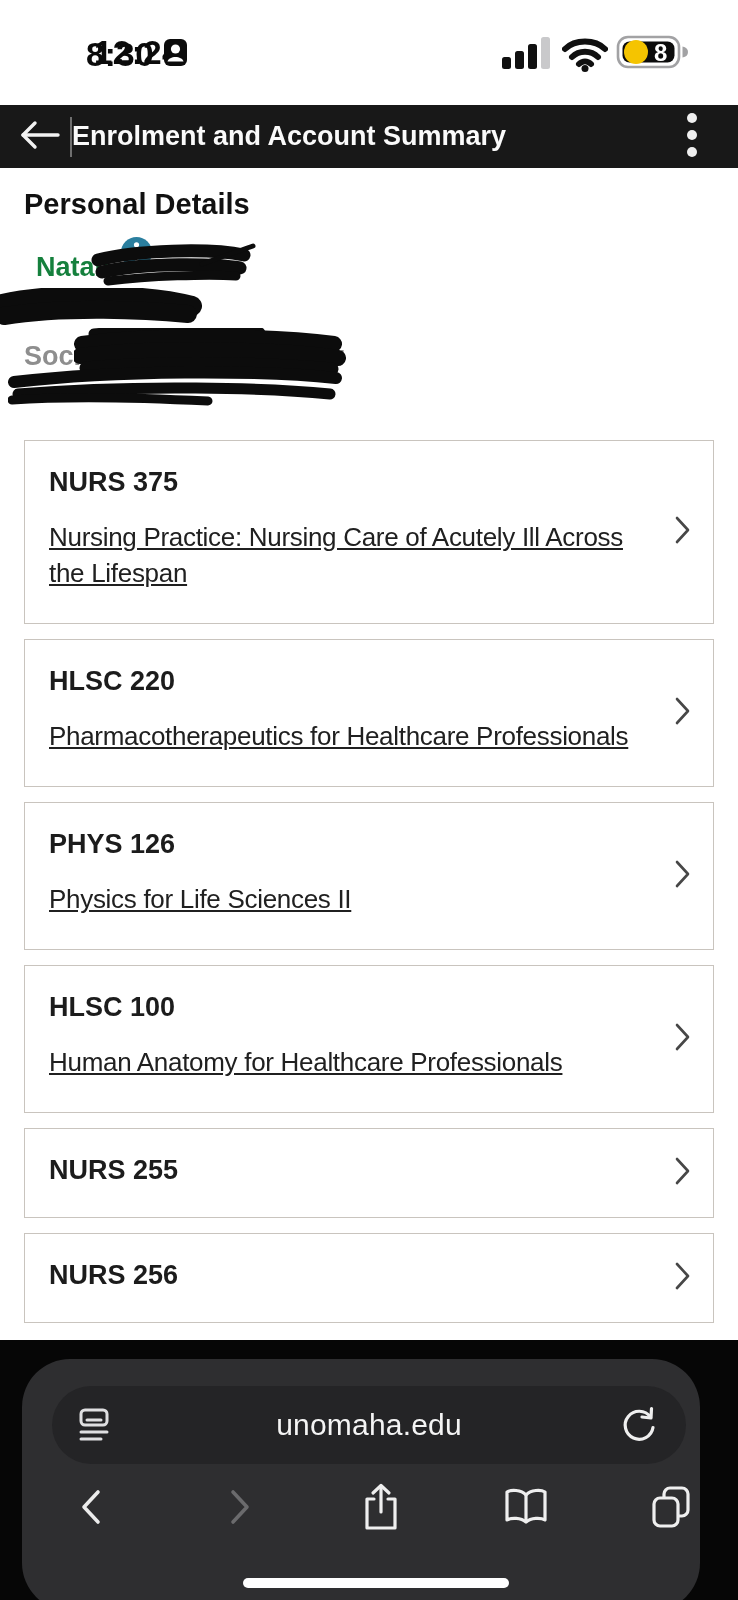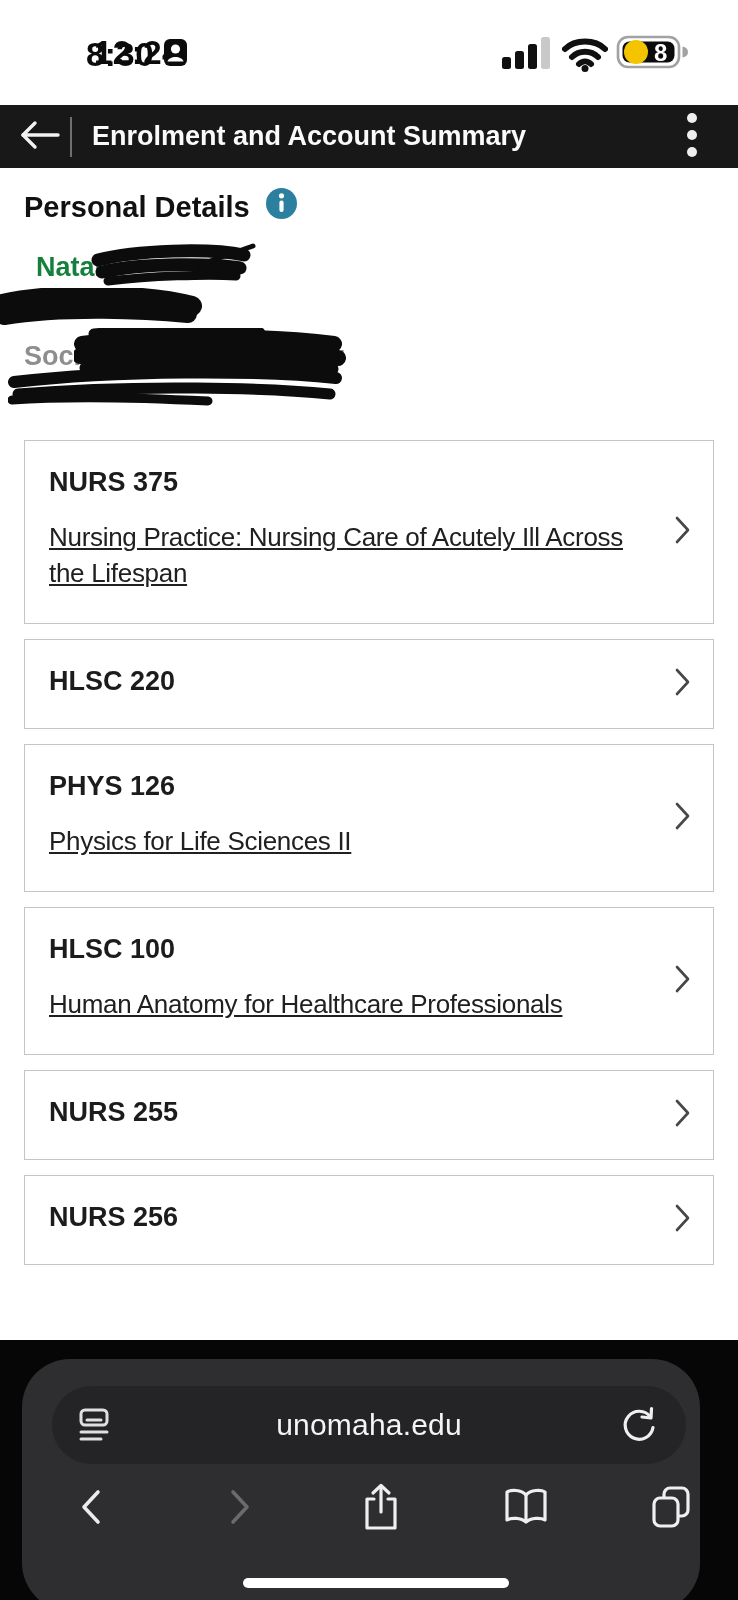--- a/index.html
+++ b/index.html
@@ -24,25 +24,25 @@
   .time-primary{left:0;top:10px;text-align:center;}
   .time-secondary{left:8px;top:8px;}
   .person-badge{position:absolute;left:163px;top:38px;}
   .sig{position:absolute;left:502px;top:37px;}
   .wifi{position:absolute;left:562px;top:37px;}
   .battery{position:absolute;left:616px;top:34px;}
   
   .app-bar{position:absolute;top:105px;left:0;width:738px;height:63px;background:var(--app-bar-bg);display:flex;align-items:center;}
   .app-bar .back-btn{margin-left:16px;width:46px;height:32px;display:flex;align-items:center;}
   .app-bar .bar-divider{width:2px;height:40px;background:#6f6f6f;margin-left:8px;}
-  .app-bar .bar-title{margin-left:20px;color:#fafafa;font-size:27px;font-weight:700;flex:1;white-space:nowrap;}
+  .app-bar .bar-title{color:#fafafa;font-size:27px;font-weight:700;flex:1;white-space:nowrap;}
   .app-bar .kebab-btn{margin-right:36px;width:20px;height:48px;display:flex;align-items:center;justify-content:center;}
   
   .content{position:absolute;top:168px;left:0;width:738px;}
-  .page-heading{position:absolute;top:20px;left:24px;font-size:29px;font-weight:700;color:#111;display:flex;align-items:center;gap:16px;}
+  .page-heading{position:absolute;top:20px;left:24px;font-size:29px;font-weight:700;color:#111;display:flex;align-items:center;gap:16px;flex-direction:column;}
   .name-text{position:absolute;top:84px;left:24px;font-size:27px;font-weight:700;color:#15803d;margin-left:12px;}
   .ssn-label{position:absolute;top:173px;left:24px;font-size:27px;font-weight:700;color:#8e8e8e;}
   .ssn-label-right{position:absolute;top:173px;left:242px;font-size:27px;font-weight:700;color:#8e8e8e;}
   .scribble{position:absolute;z-index:5;}
   .scr-a{left:90px;top:74px;}
   .scr-b{left:-4px;top:120px;}
   .scr-c{left:74px;top:160px;}
   .scr-d{left:8px;top:198px;}
   
   .course-list{padding:272px 24px 300px 24px;}
@@ -179,20 +179,21 @@
     <div class="course-title">Nursing Practice: Nursing Care of Acutely Ill Across the Lifespan</div>
     <span class="card-chevron">
       <svg width="17" height="30" viewBox="0 0 17 30" fill="none" stroke="#474747" stroke-width="2.6" stroke-linecap="round" stroke-linejoin="round">
               <path d="M3 3 L14 15 L3 27"></path>
             </svg>
     </span>
   </div>
 
   <div class="course-card">
     <div class="course-code">HLSC 220</div>
+    <div class="course-title">Pharmacotherapeutics for Healthcare Professionals</div>
     <span class="card-chevron">
       <svg width="17" height="30" viewBox="0 0 17 30" fill="none" stroke="#474747" stroke-width="2.6" stroke-linecap="round" stroke-linejoin="round">
               <path d="M3 3 L14 15 L3 27"></path>
             </svg>
     </span>
   </div>
 
   <div class="course-card">
     <div class="course-code">PHYS 126</div>
     <div class="course-title">Physics for Life Sciences II</div>

